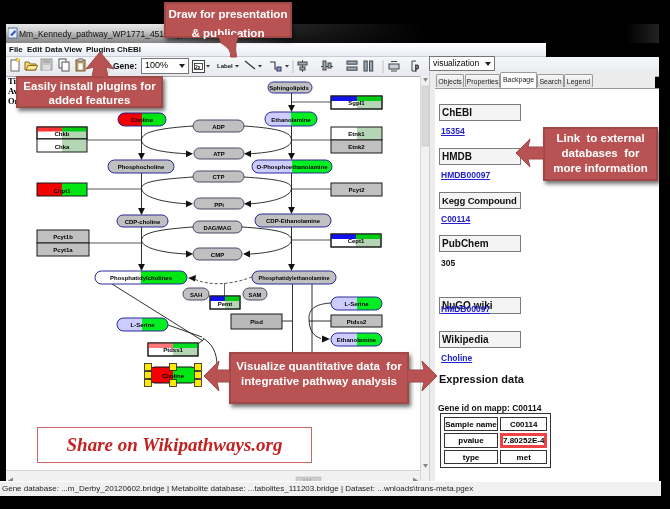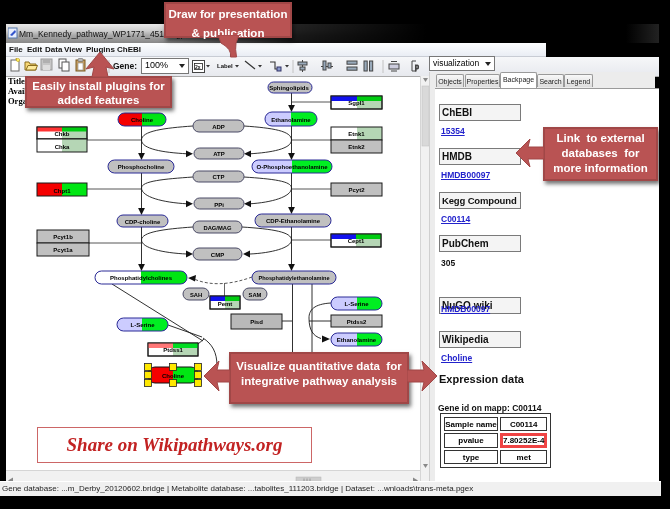--- a/index.html
+++ b/index.html
@@ -415,21 +415,21 @@
 </div>
 
 <div class="abs" id="statusbar">Gene database: ...m_Derby_20120602.bridge | Metabolite database: ...tabolites_111203.bridge | Dataset: ...wnloads\trans-meta.pgex</div>
 
 <div class="abs" id="share">Share on Wikipathways.org</div>
 
 <div class="callout" style="left:164px;top:2px;width:124px;height:31px;font-size:11.5px;line-height:19px;padding-top:1px;">Draw for presentation<br>&amp; publication</div>
 <svg class="coarrow" style="left:214px;top:35px;" width="28" height="24">
     <path d="M4,0 L25,0 L22,8 Q21,14 22.5,22 L16.5,22 Q18,14 7,8 Z" fill="#b95353" stroke="#a04747" stroke-width="1"></path>
   </svg>
-<div class="callout" style="left:25px;top:76px;width:143px;height:27px;font-size:11.5px;line-height:14px;padding-top:1px;">Easily install plugins for<br>added features</div>
+<div class="callout" style="left:16px;top:76px;width:143px;height:27px;font-size:11.5px;line-height:14px;padding-top:1px;">Easily install plugins for<br>added features</div>
 <svg class="coarrow" style="left:83px;top:52px;" width="34" height="25">
     <path d="M17,0 L31,17 L23,15 L25,25 L9,25 L11,15 L3,17 Z" fill="#b95353" stroke="#a04747" stroke-width="1"></path>
   </svg>
 <div class="callout" style="left:543px;top:127px;width:111px;height:48px;font-size:11.5px;line-height:15px;padding-top:2px;">Link&nbsp; to external<br>databases&nbsp; for<br>more information</div>
 <svg class="coarrow" style="left:516px;top:138px;" width="28" height="30">
     <path d="M28,9 L12,9 L14,1 L0,15 L14,29 L12,21 L28,21 Z" fill="#b95353" stroke="#a04747" stroke-width="1"></path>
   </svg>
 <div class="callout" style="left:229px;top:352px;width:176px;height:43px;font-size:11.5px;line-height:15px;padding-top:5px;">Visualize quantitative data&nbsp; for<br>integrative pathway analysis</div>
 <svg class="coarrow" style="left:204px;top:360px;" width="26px" height="32">
     <path d="M26,10 L13,10 L15,1 L0,16 L15,31 L13,22 L26,22 Z" fill="#b95353" stroke="#a04747" stroke-width="1"></path>

